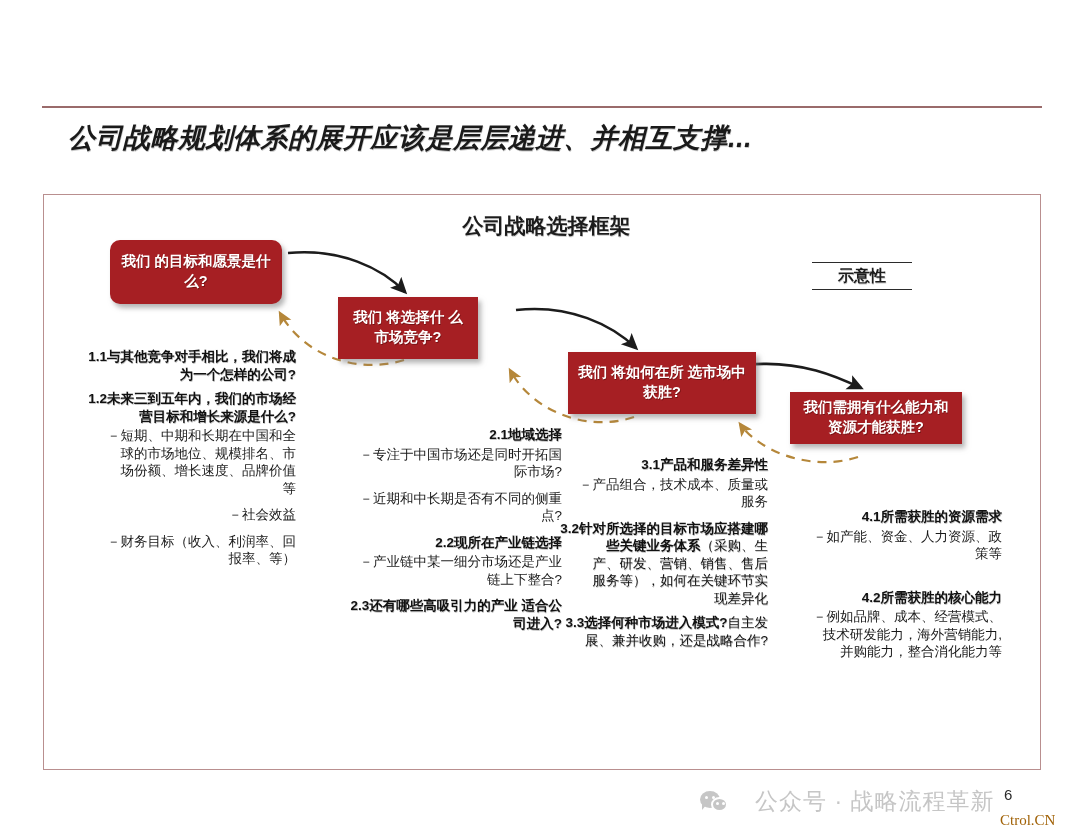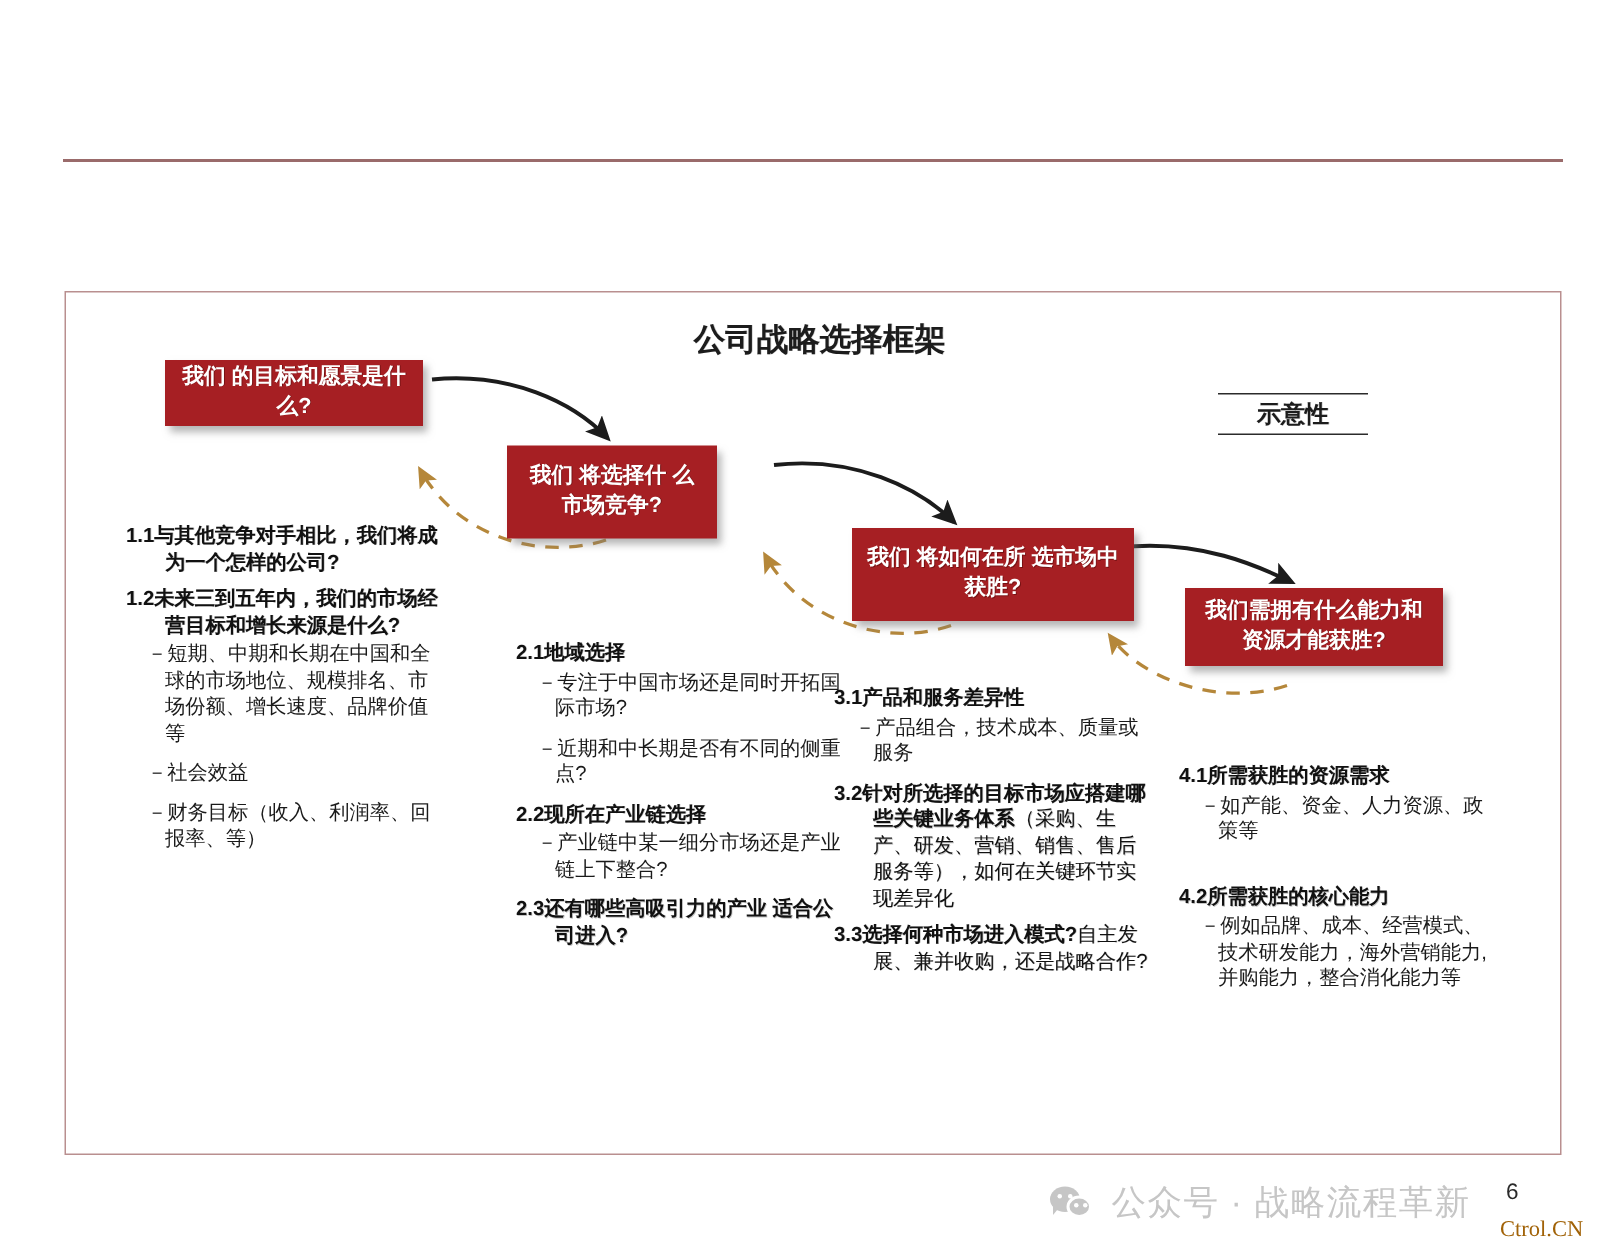--- a/index.html
+++ b/index.html
@@ -82,31 +82,32 @@
     font-size: 14.5px;
     line-height: 1.35;
     display: flex;
     align-items: center;
     justify-content: center;
     text-align: center;
     padding: 6px 10px;
     box-shadow: 3px 4px 5px rgba(120,120,120,0.55);
     text-shadow: 0.6px 0.6px 0 rgba(60,0,0,0.45);
   }
-  .rbox.b1 { left: 110px; top: 240px; width: 172px; height: 44px; }
+  .rbox.b1 { left: 110px; top: 240px; width: 172px; height: 64px; border-radius: 10px; }
   .rbox.b2 { left: 338px; top: 297px; width: 140px; height: 62px; }
   .rbox.b3 { left: 568px; top: 352px; width: 188px; height: 62px; }
   .rbox.b4 { left: 790px; top: 392px; width: 172px; height: 52px; }
 
   
   .col {
     position: absolute;
     font-size: 13.5px;
     color: #111;
     line-height: 1.3;
+    text-align: right;
   }
   .col .hd {
     font-weight: bold;
     text-shadow: 0.5px 0.5px 0 #c8c8c8;
     margin-bottom: 2px;
   }
   .col .sub {
     padding-left: 26px;
     margin-bottom: 9px;
     font-weight: normal;
@@ -138,21 +139,21 @@
     width: 1080px; height: 834px;
     pointer-events: none;
   }
 
   
   .watermark {
     position: absolute;
     left: 700px; top: 786px;
     display: flex;
     align-items: center;
-    gap: 11px;
+    gap: 25px;
     color: #c6c6c6;
     font-size: 23px;
     font-weight: normal;
     letter-spacing: 1px;
   }
   .wechat-icon {
     width: 30px; height: 26px;
     position: relative;
     flex: none;
   }
@@ -202,20 +203,21 @@
     font-size: 15px;
     color: #a16207;
   }
 </style>
 </head>
 <body>
 
 <div id="slide">
 
   <div class="title-rule"></div>
+  <div class="slide-title">公司战略规划体系的展开应该是层层递进、并相互支撑...</div>
 
   <div class="frame"></div>
   <div class="diagram-title">公司战略选择框架</div>
   <div class="illustrative">示意性</div>
 
   <svg class="overlay" viewBox="0 0 1080 834">
     <defs>
       <marker id="arrowBlack" markerWidth="7" markerHeight="7" refX="5.2" refY="3" orient="auto">
         <path d="M0,0 L6.4,3 L0,6 L1.4,3 Z" fill="#1c1c1c"></path>
       </marker>

